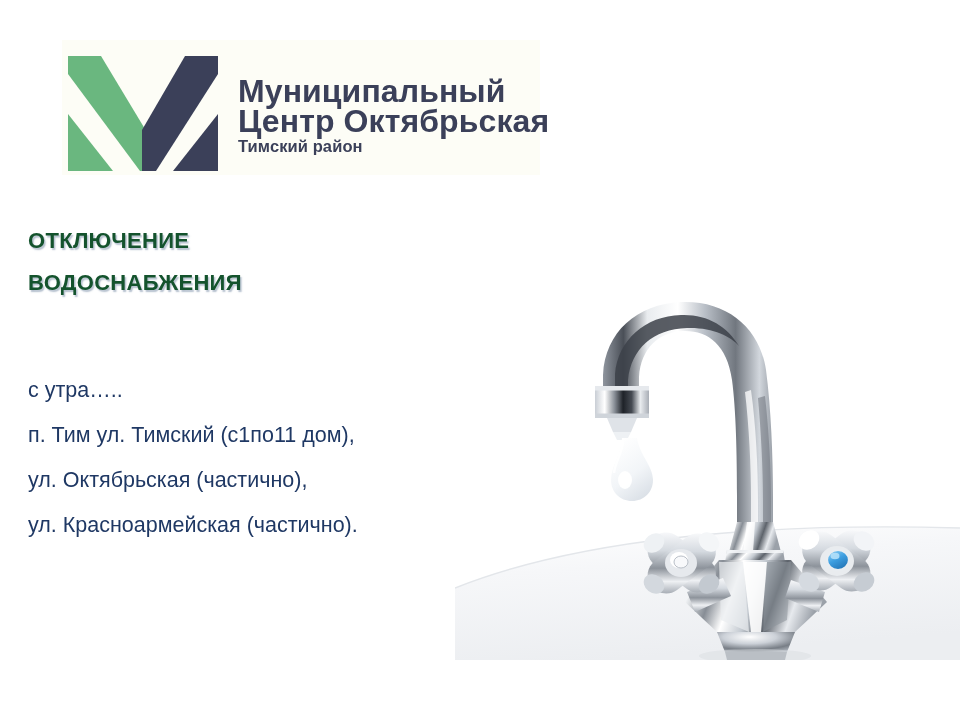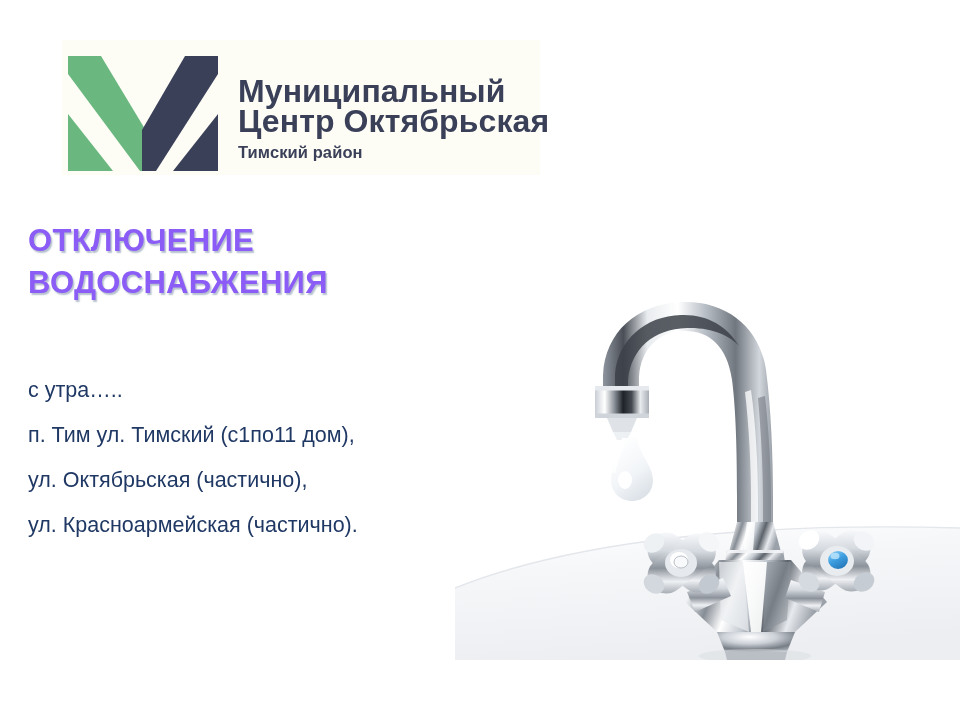--- a/index.html
+++ b/index.html
@@ -41,39 +41,38 @@
   }
   .logo-line1, .logo-line2 {
     font-size: 32px;
     font-weight: bold;
     color: #3b4059;
     line-height: 30px;
     letter-spacing: 0.1px;
     white-space: nowrap;
   }
   .logo-sub {
-    margin-top: 6px;
     font-size: 16.5px;
     font-weight: bold;
     color: #3b4059;
     line-height: 20px;
     letter-spacing: 0.1px;
     white-space: nowrap;
   }
 
   
   .headline {
     position: absolute;
     left: 28px;
     top: 220px;
     width: 430px;
-    font-size: 31px;
+    font-size: 22px;
     font-weight: bold;
     line-height: 42px;
-    color: #8b5cf6;
+    color: #14532d;
     letter-spacing: 0.3px;
     text-shadow: 1.5px 1.5px 1.5px rgba(120,140,165,0.55);
   }
   .headline-line { white-space: nowrap; display: block; }
 
   
   .body-text {
     position: absolute;
     left: 28px;
     top: 368px;

